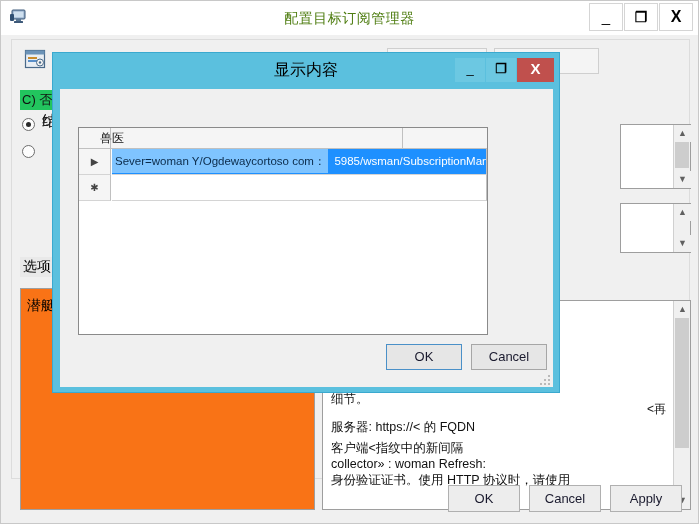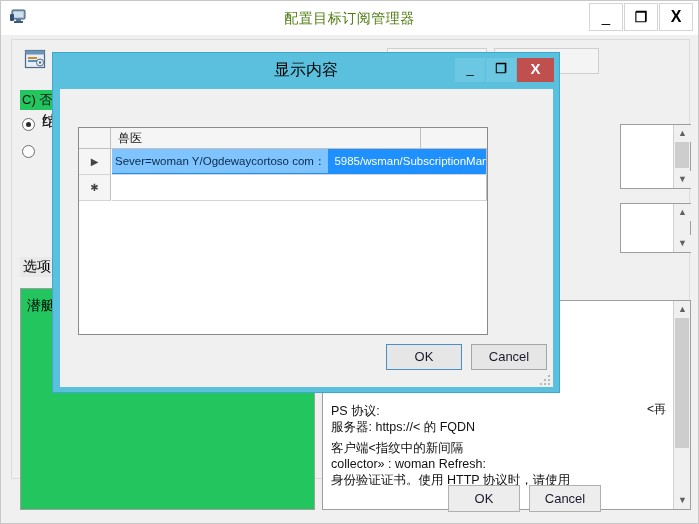--- a/index.html
+++ b/index.html
@@ -175,21 +175,21 @@
     left: 8px; top: 217px;
     font-size: 14px;
     background: #e9e9e9;
     padding: 1px 3px;
     text-align: right;
   }
   #bg-panel {
     position: absolute;
     left: 8px; top: 248px;
     width: 295px; height: 222px;
-    background: #22c55e;
+    background: #f97316;
     border: 1px solid #9e9e9e;
     box-sizing: border-box;
   }
   #bg-panel-label {
     position: absolute;
     left: 6px; top: 8px;
     font-size: 14px;
     white-space: nowrap;
   }
 
@@ -301,21 +301,21 @@
   }
   #grid-corner {
     position: absolute;
     left: 0; top: 0;
     width: 32px; height: 20px;
     border-right: 1px solid #c0c0c0;
     box-sizing: border-box;
   }
   #grid-col-0 {
     position: absolute;
-    left: 33px; top: 0;
+    left: 15px; top: 0;
     width: 309px; height: 20px;
     box-sizing: border-box;
     padding: 2px 6px;
     font-size: 12px;
     color: #111;
     border-right: 1px solid #c0c0c0;
   }
   .grid-row {
     position: absolute;
     left: 0;
@@ -463,39 +463,40 @@
       <div id="bg-panel-label">潜艇</div>
     </div>
 
     <div id="bg-help">
       <div id="bg-help-inner">
         <div class="ln">e 服务器地址,</div>
         <div class="ln">y 目标 (CA)</div>
         <div class="gap"></div>
         <div class="ln">gore the Source</div>
         <div class="ln">qua提升的域</div>
+        <div class="ln">细节。</div>
         <div style="height:12px"></div>
-        <div class="ln">PS 协议:</div>
         <div class="ln">服务器: https://&lt; 的 FQDN</div>
         <div style="height:5px"></div>
         <div class="ln">客户端&lt;指纹中的新间隔</div>
         <div class="ln">collector» : woman Refresh:</div>
         <div class="ln">身份验证证书。使用 HTTP 协议时，请使用</div>
       </div>
       <div style="position:absolute;right:24px;top:100px;font-size:12px;color:#111;">&lt;再</div>
       <div class="bg-sbar">
         <div class="sb-arrow up">▲</div>
         <div class="sb-thumb" style="top:17px;height:130px;"></div>
         <div class="sb-arrow down">▼</div>
       </div>
     </div>
   </div>
 
   <div class="bg-btn" id="bg-btn-ok">OK</div>
   <div class="bg-btn" id="bg-btn-cancel">Cancel</div>
+  <div class="bg-btn" id="bg-btn-apply">Apply</div>
 </div>
 
 <div id="dlg">
 
   <div id="dlg-titlebar">
     <div id="dlg-title-text">显示内容</div>
     <div class="dlg-ctl" id="dlg-min">_</div>
     <div class="dlg-ctl" id="dlg-max">❐</div>
     <div class="dlg-ctl" id="dlg-close">X</div>
   </div>

